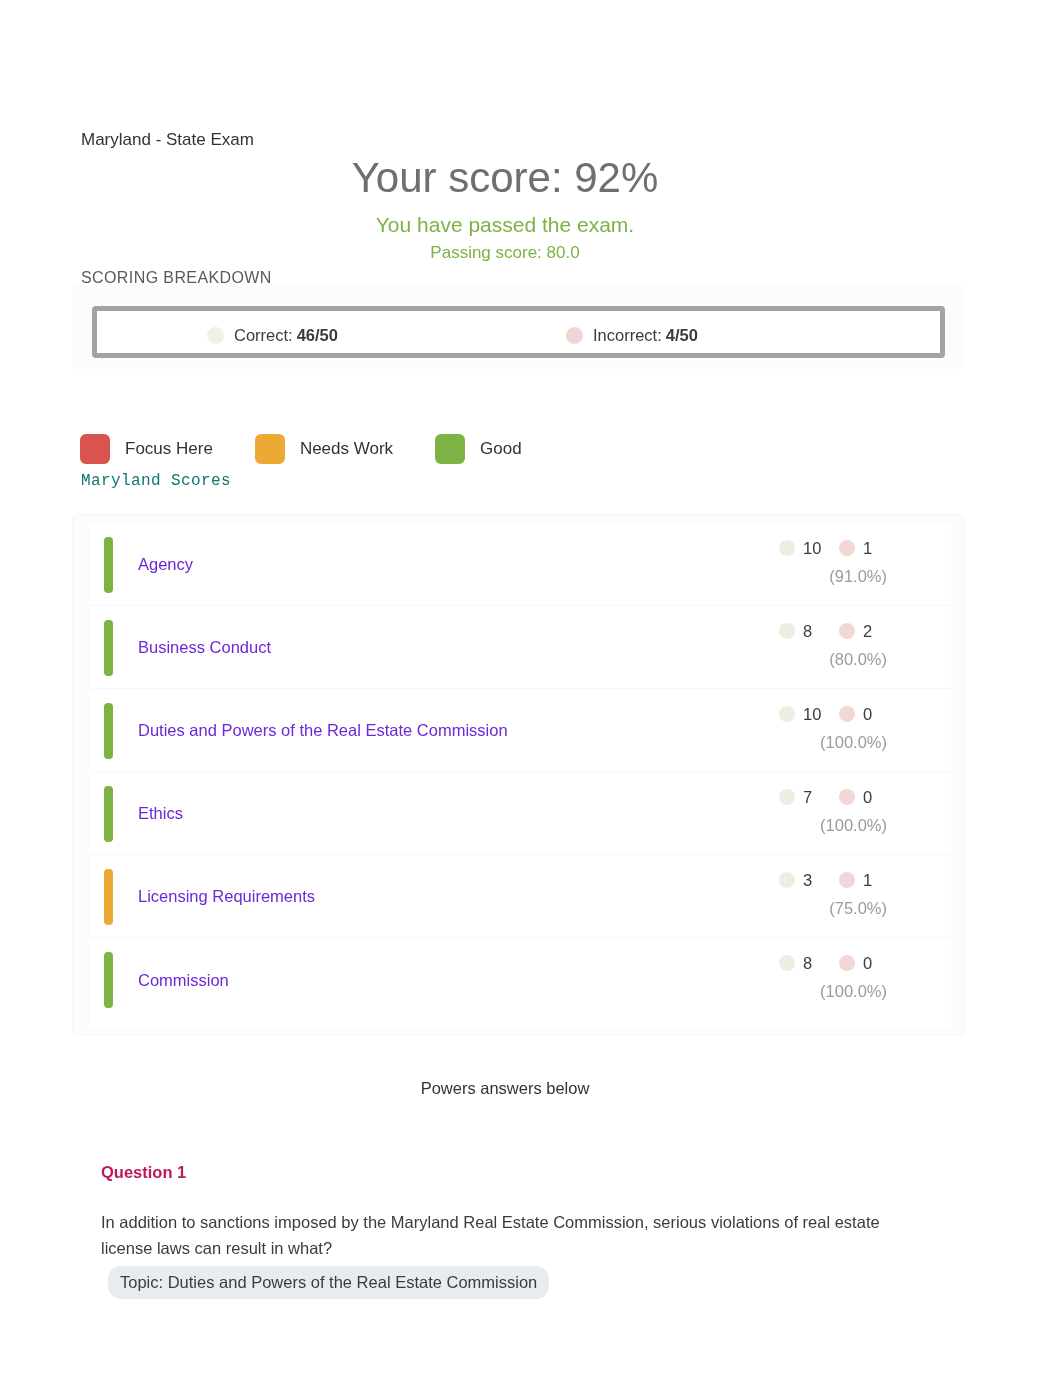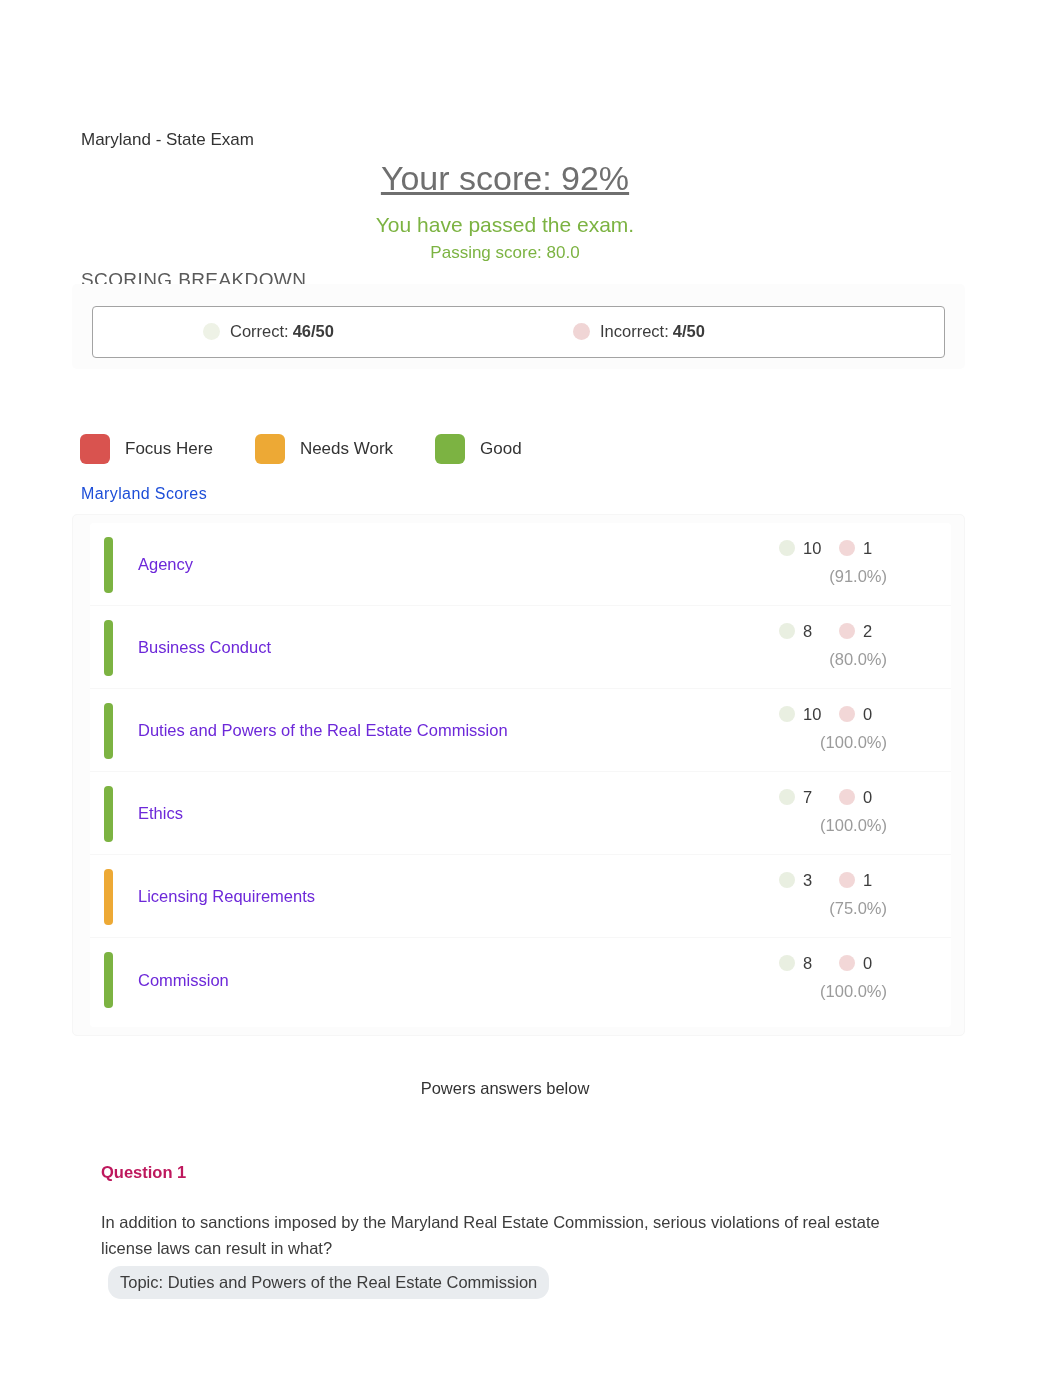--- a/index.html
+++ b/index.html
@@ -35,44 +35,43 @@
   }
 
   .score-block {
     position: absolute;
     left: 0;
     right: 0;
     top: 152px;
     text-align: center;
   }
   .score-headline {
-    font-size: 34px;
+    font-size: 42px;
     font-weight: normal;
     color: #6f6f6f;
     line-height: 52px;
     margin: 0;
     letter-spacing: 0px;
-    text-decoration: underline;
   }
   .pass-line {
     font-size: 21px;
     color: #7cb342;
     line-height: 30px;
     margin-top: 6px;
   }
   .pass-score {
     font-size: 17px;
     color: #7cb342;
     line-height: 25px;
   }
 
   
   .section-label {
     position: absolute;
-    font-size: 19px;
+    font-size: 16px;
     color: #5a5a5a;
     letter-spacing: 0.4px;
   }
   #scoring-breakdown-label { left: 81px; top: 269px; }
 
   .breakdown-outer {
     position: absolute;
     left: 72px;
     top: 284px;
     width: 893px;
@@ -80,35 +79,35 @@
     background: #fcfcfc;
     border-radius: 5px;
   }
   .breakdown-inner {
     position: absolute;
     left: 20px;
     top: 22px;
     width: 853px;
     height: 52px;
     background: #ffffff;
-    border: 1px solid #a3a3a3;
+    border: 5px solid #a3a3a3;
     border-radius: 4px;
     box-sizing: border-box;
   }
   .breakdown-item {
     position: absolute;
     top: 12px;
     display: flex;
     align-items: center;
     font-size: 16.5px;
     color: #3c3c3c;
     line-height: 24px;
   }
   #breakdown-correct { left: 110px; }
-  #breakdown-incorrect { left: 480px; text-align: right; }
+  #breakdown-incorrect { left: 469px; text-align: right; }
   .breakdown-item .dot {
     width: 17px;
     height: 17px;
     border-radius: 50%;
     margin-right: 10px;
     display: inline-block;
     flex: none;
   }
   .dot-green { background: #eef2e6; }
   .dot-red   { background: #f0d5d5; }
@@ -134,21 +133,21 @@
     margin-right: 15px;
     flex: none;
   }
   .legend-text {
     font-size: 17px;
     color: #333333;
     line-height: 24px;
   }
 
   
-  #scores-label { left: 81px; top: 485px; font-size: 16px; color: #1d4ed8; }
+  #scores-label { left: 81px; top: 472px; font-size: 16px; color: #0f766e; font-family: Liberation Mono, monospace; }
 
   .scores-outer {
     position: absolute;
     left: 72px;
     top: 514px;
     width: 893px;
     height: 522px;
     background: #fcfcfc;
     border: 1px solid #f6f6f6;
     border-radius: 5px;

